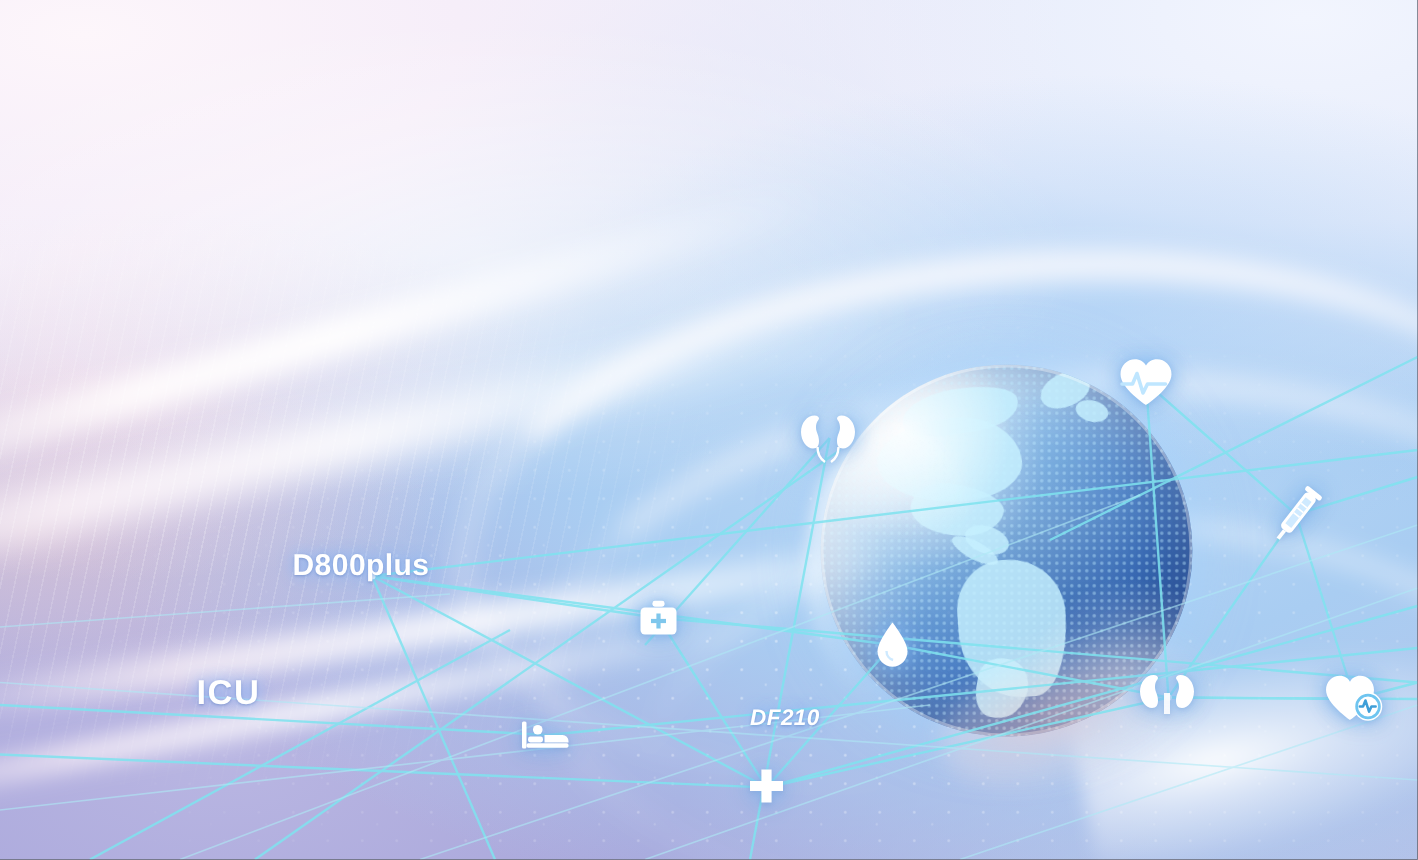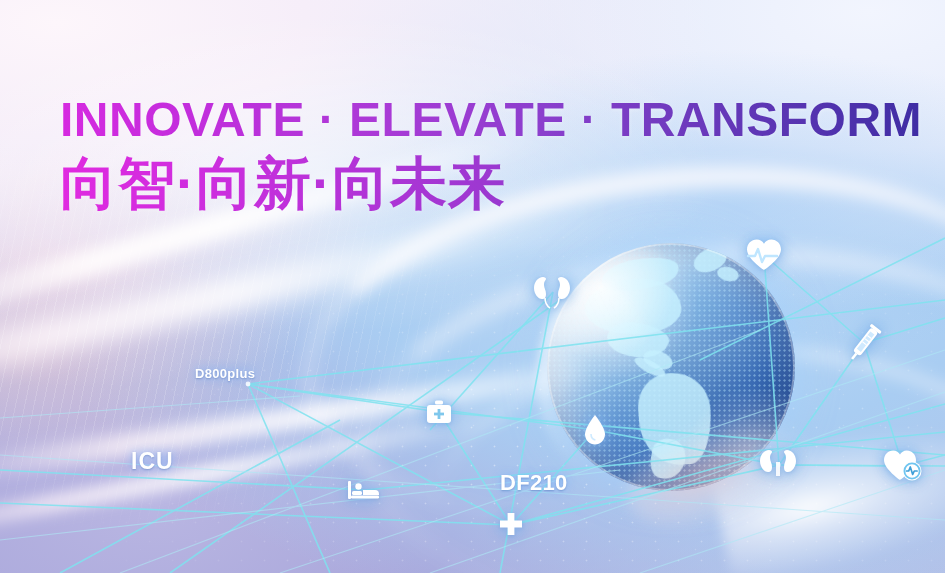--- a/index.html
+++ b/index.html
@@ -147,23 +147,23 @@
 
   
   #mesh{position:absolute;inset:0;}
 
   
   .label{
     position:absolute;color:#ffffff;font-weight:700;
     text-shadow:0 0 10px rgba(120,180,255,.85), 0 1px 2px rgba(60,90,160,.45);
     white-space:nowrap;letter-spacing:.3px;
   }
-  #lbl-d800{left:195px;top:366px;font-size:13px;text-align:center;}
+  #lbl-d800{left:195px;top:366px;font-size:20px;text-align:center;}
   #lbl-icu{left:131px;top:448px;font-size:23px;letter-spacing:1px;}
-  #lbl-df210{left:500px;top:470px;font-size:22px;}
+  #lbl-df210{left:500px;top:470px;font-size:15px;font-style:italic;}
 
   
   .node{position:absolute;width:0;height:0;}
   .node svg{position:absolute;transform:translate(-50%,-50%);
     filter:drop-shadow(0 0 7px rgba(140,200,255,.9)) drop-shadow(0 1px 2px rgba(60,100,170,.35));}
 </style>
 </head>
 <body>
 
 <div id="stage">
@@ -332,18 +332,14 @@
       <svg width="26" height="26" viewBox="0 0 26 26" fill="#ffffff" style="left:0;top:0;">
         <path d="M9.6 1h6.8v7.6H24v6.8h-7.6V23H9.6v-7.6H2V8.6h7.6z" rx="2"></path>
       </svg>
     </div>
   </div>
 
   <div class="label" id="lbl-d800">D800plus</div>
   <div class="label" id="lbl-icu">ICU</div>
   <div class="label" id="lbl-df210">DF210</div>
 
-  <div id="copy">
-    <div id="headline">INNOVATE · ELEVATE · TRANSFORM</div>
-    <div id="subhead">向智·向新·向未来</div>
-  </div>
 
 </div>
 
 </body></html>

